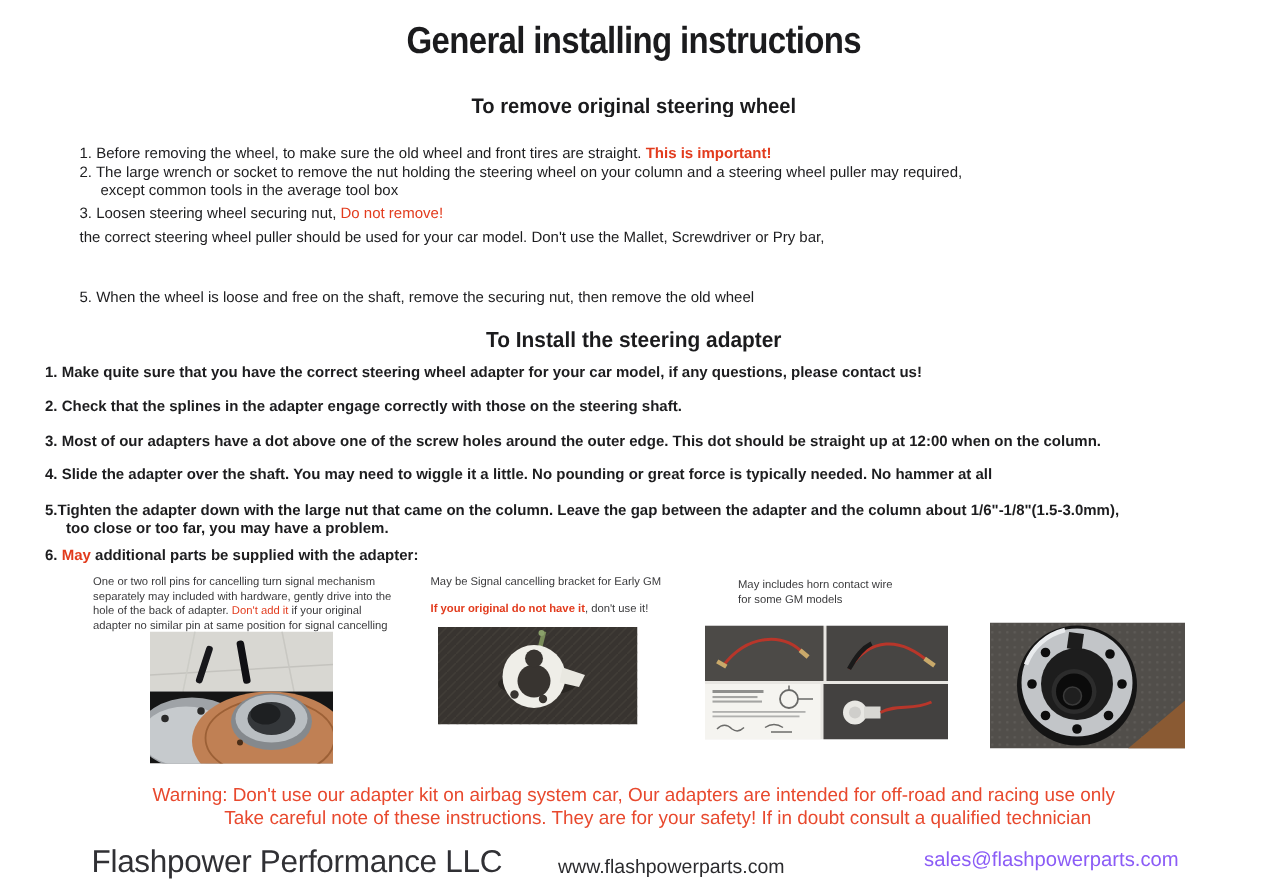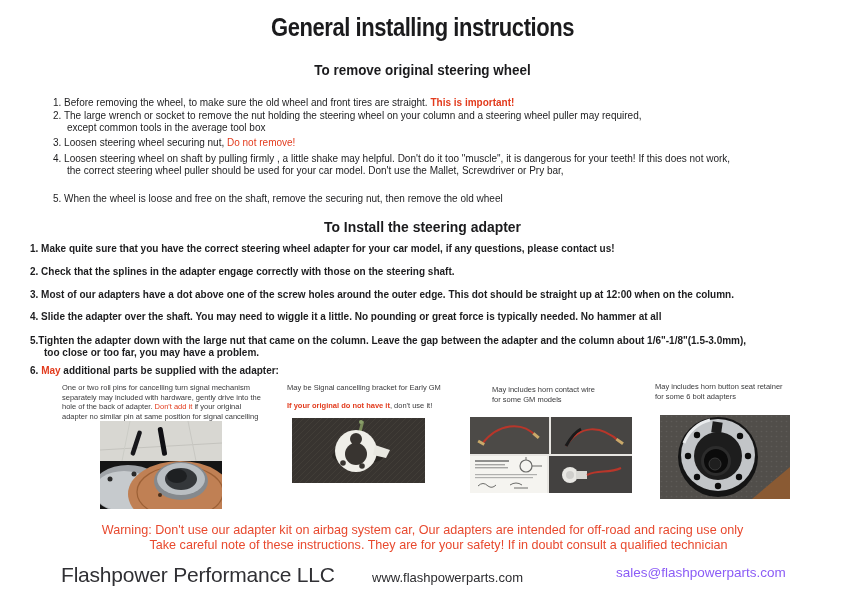--- a/index.html
+++ b/index.html
@@ -50,21 +50,20 @@
         <div class="line"><span>1. Before removing the wheel, to make sure the old wheel and front tires are straight. </span><span style="color: rgb(226, 59, 29); font-weight: bold;">This is important!</span></div>
       </div>
     <div class="item" style="left:53px;top:110px;">
         <div class="line"><span>2. The large wrench or socket to remove the nut holding the steering wheel on your column and a steering wheel puller may required,</span></div>
         <div class="line"><span>except common tools in the average tool box</span></div>
       </div>
     <div class="item" style="left:53px;top:137px;">
         <div class="line"><span>3. Loosen steering wheel securing nut, </span><span style="color: rgb(226, 59, 29);">Do not remove!</span></div>
       </div>
     <div class="item" style="left:53px;top:153px;">
-        <div class="line"><span>4. Loosen steering wheel on shaft by pulling firmly , a little shake may helpful. Don't do it too "muscle", it is dangerous for your teeth! If this does not work,</span></div>
         <div class="line"><span>the correct steering wheel puller should be used for your car model. Don't use the Mallet, Screwdriver or Pry bar,</span></div>
       </div>
     <div class="item" style="left:53px;top:193px;">
         <div class="line"><span>5. When the wheel is loose and free on the shaft, remove the securing nut, then remove the old wheel</span></div>
       </div>
   </div>
 
   <div class="subhead" id="sub-install">To Install the steering adapter</div>
 
   <div class="list2">
@@ -95,24 +94,20 @@
     </div>
   <div class="caption" id="caption-1" style="left:62px;top:383px;">
       <div class="line"><span>One or two roll pins for cancelling turn signal mechanism</span></div>
       <div class="line"><span>separately may included with hardware, gently drive into the</span></div>
       <div class="line"><span>hole of the back of adapter. </span><span style="color: rgb(226, 59, 29);">Don't add it</span><span> if your original</span></div>
       <div class="line"><span>adapter no similar pin at same position for signal cancelling</span></div>
     </div>
   <div class="caption" id="caption-3" style="left:492px;top:385px;">
       <div class="line"><span>May includes horn contact wire</span></div>
       <div class="line"><span>for some GM models</span></div>
-    </div>
-  <div class="caption" id="caption-4" style="left:655px;top:382px;">
-      <div class="line"><span>May includes horn button seat retainer</span></div>
-      <div class="line"><span>for some 6 bolt adapters</span></div>
     </div>
 
   <svg class="photo" style="left:100px;top:421px;" width="122" height="88" viewBox="0 0 122 88">
     <rect width="122" height="40" fill="#d8d7d2"></rect>
     <line x1="0" y1="29" x2="122" y2="22" stroke="#c4c3be" stroke-width="1"></line>
     <line x1="88" y1="0" x2="96" y2="40" stroke="#c8c7c2" stroke-width="1"></line>
     <line x1="30" y1="0" x2="22" y2="40" stroke="#ccccc6" stroke-width="1"></line>
     <rect x="34" y="9" width="4.5" height="26" rx="2" fill="#17171b" transform="rotate(18 36 22)"></rect>
     <rect x="60" y="6" width="5" height="29" rx="2" fill="#101014" transform="rotate(-10 62 21)"></rect>
     <rect y="40" width="122" height="48" fill="#151515"></rect>

